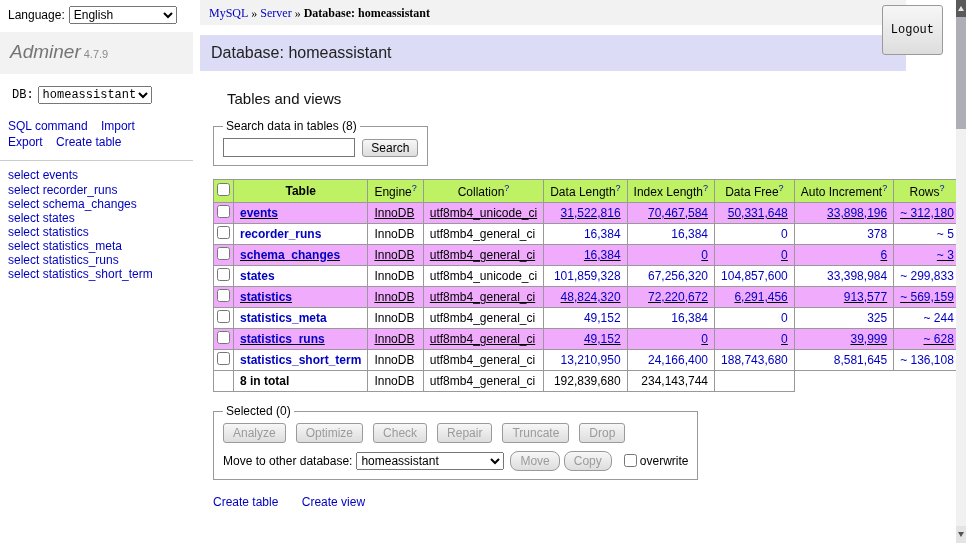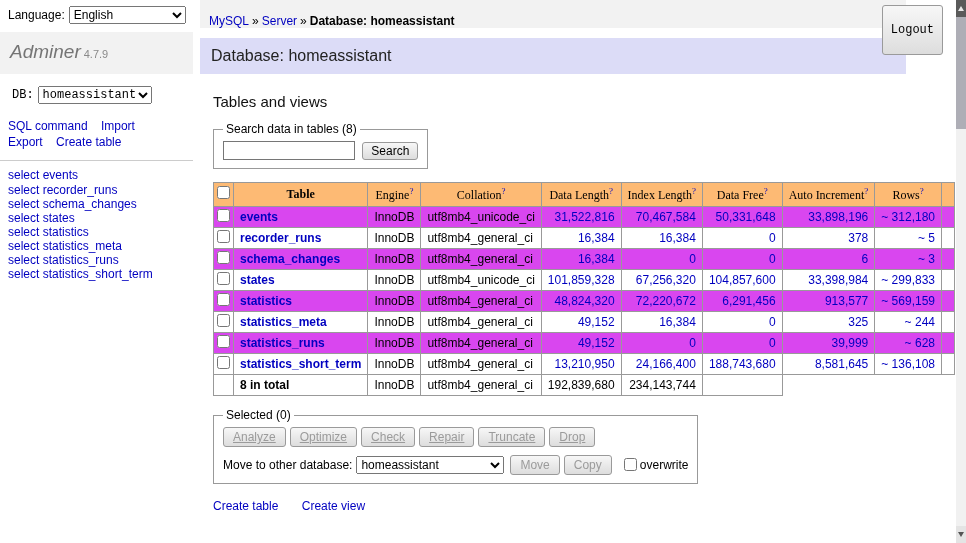--- a/index.html
+++ b/index.html
@@ -15,72 +15,72 @@
   button {
     background: linear-gradient(#f7f7f7, #ddd);
     border: 1px solid #9a9a9a; border-radius: 3px;
     padding: 2px 9px; color: #000; cursor: pointer;
   }
   button:disabled { color: #9b9b9b; cursor: default; }
 
   
   .sidebar { position: absolute; left: 0; top: 0; width: 193px; }
   .lang-row { padding: 6px 8px 2px; white-space: nowrap; }
-  .lang-row select { width: 117px; margin-left: 4px; }
+  .lang-row select { width: 108px; margin-left: 4px; }
   .app-block { background: #f2f2f2; margin-top: 6px; padding: 9px 10px 11px; }
   .app-name { font-style: italic; color: #757575; font-size: 19px; text-align: right; }
   .app-version { color: #8a8a8a; font-size: 11px; margin-left: 3px; }
   .db-row { padding: 12px 12px 0; white-space: nowrap; font-family: Liberation Mono, monospace; }
   .db-row select { width: 114px; margin-left: 4px; }
   .menu-links { margin: 14px 8px 3px; width: 150px; line-height: 1.35; }
   .menu-links a { margin-right: 10px; }
   .sidebar-hr { border-top: 1px solid #ccc; margin-top: 10px; width: 193px; }
   .table-links { list-style: none; margin: 7px 0 0; padding: 0 8px; line-height: 1.18; }
 
   
   .main { position: absolute; left: 200px; top: 0; width: 706px; }
-  .breadcrumb { background: #f2f2f2; padding: 14px 9px; height: 25px; }
+  .breadcrumb { background: #f2f2f2; padding: 6px 9px; height: 25px; font-family: Liberation Serif, serif; }
   .breadcrumb .sep { color: #000; margin: 0 3px; }
   .breadcrumb b { color: #000; }
   .page-title {
     background: #dcdcf7; margin: 10px 0 0; padding: 9px 11px;
     font-size: 16px; font-weight: normal; color: #222;
   }
   .links-row { margin: 15px 0 0 13px; }
   .links-row a { margin-right: 20px; }
-  .h3 { font-size: 15px; font-weight: normal; margin: 19px 0 0 13px; color: #111; }
+  .h3 { font-size: 15px; font-weight: normal; margin: 19px 0 0 27px; color: #111; }
 
   fieldset {
     display: block; width: fit-content;
     border: 1px solid #999; margin: 12px 0 0 13px; padding: 5px 9px 8px;
   }
   legend { padding: 0 3px; }
   .search-fs input[type="text"] { width: 132px; height: 19px; border: 1px solid #767676; padding: 1px 3px; }
   .search-fs button { margin-left: 4px; padding: 1px 8px; }
 
   table.data { border-collapse: collapse; margin: 13px 0 0 13px; }
   .data th, .data td {
     border: 1px solid #999; padding: 3px 6px; height: 19px;
     white-space: nowrap; background: #fff;
   }
-  .data th { background: #fdba74; font-weight: normal; text-align: center; font-family: Liberation Serif, serif; }
+  .data th { background: #bef264; font-weight: normal; text-align: center; }
   .data th.bold span { font-weight: bold; }
   .data td.num { text-align: right; }
-  .data tr.odd td { background: #d946ef; }
+  .data tr.odd td { background: #f0abfc; text-decoration: underline; }
   .data .chk { width: 22px; text-align: center; padding: 2px 3px; }
   .data input[type="checkbox"] { margin: 0; }
   .tbl-link { font-weight: bold; }
   sup.doc { font-size: 9px; color: #0000c0; cursor: pointer; }
   .totals td { font-weight: normal; }
   .totals .lbl { font-weight: bold; }
 
-  .selected-fs .btn-row button { margin-right: 4px; text-decoration: underline; }
+  .selected-fs .btn-row button { margin-right: 10px; }
   .selected-fs .move-row { margin-top: 8px; white-space: nowrap; }
   .selected-fs .move-row select { width: 148px; margin: 0 6px 0 4px; }
-  .selected-fs .move-row button { margin-right: 4px; }
+  .selected-fs .move-row button { margin-right: 4px; border-radius: 8px; }
   .selected-fs .ovw { margin-left: 4px; }
   .selected-fs .ovw input { vertical-align: -2px; margin-right: 3px; }
 
   
   .logout-btn { position: absolute; top: 5px; right: 23px; padding: 17px 8px; font-family: Liberation Mono, monospace; }
 
   
   .scrollbar { position: absolute; right: 0; top: 0; width: 10px; height: 543px; background: #f1f1f1; }
   .sb-up { position: absolute; top: 0; left: 0; width: 10px; height: 17px; background: #5a5a5a; }
   .sb-up::after { content: ""; position: absolute; left: 2px; top: 6px;

